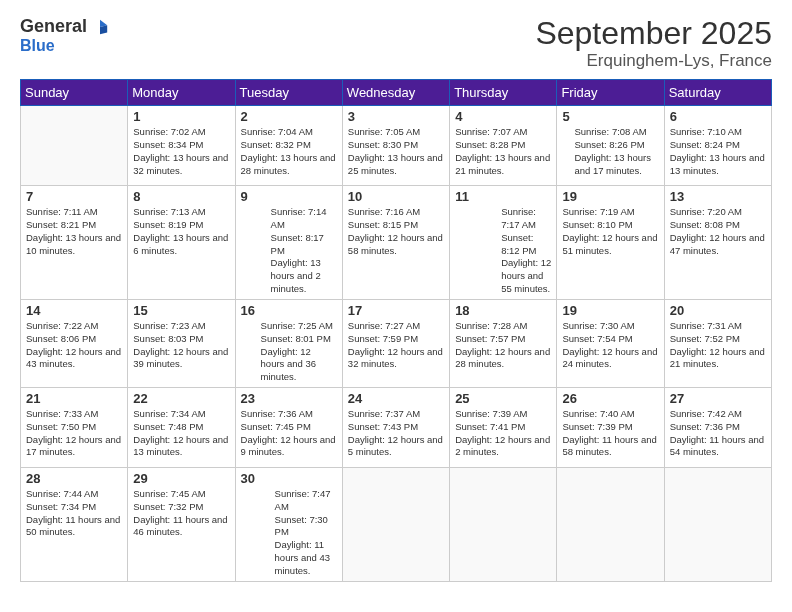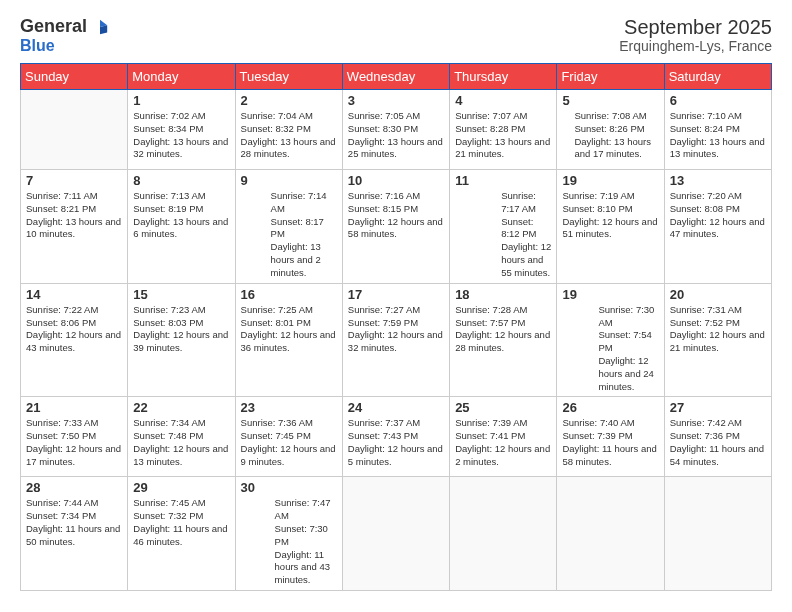--- a/index.html
+++ b/index.html
@@ -44,36 +44,36 @@
     }
     .logo-icon {
       width: 18px;
       height: 18px;
       margin-left: 2px;
     }
     .title-block {
       text-align: right;
     }
     .month-title {
-      font-size: 20px;
+      font-size: 32px;
       font-weight: normal;
       color: #333;
       line-height: 1.1;
     }
     .location-title {
-      font-size: 14px;
+      font-size: 17px;
       color: #555;
     }
     .calendar {
       width: 100%;
       border-collapse: collapse;
       border: 1px solid #ccc;
     }
     .calendar th {
-      background: #ef4444;
+      background: #4c1d95;
       color: #fff;
       font-size: 13px;
       font-weight: normal;
       padding: 5px 4px;
       text-align: left;
       border: 1px solid #1a5db9;
     }
     .calendar td {
       border: 1px solid #ccc;
       vertical-align: top;
@@ -228,39 +228,39 @@
 Daylight: 12 hours and 43 minutes.</div>
           </td>
           <td>
             <div class="day-number">15</div>
             <div class="day-info" style="white-space: pre-line;">Sunrise: 7:23 AM
 Sunset: 8:03 PM
 Daylight: 12 hours and 39 minutes.</div>
           </td>
           <td>
             <div class="day-number">16</div>
-            <div class="day-info" style="white-space: pre-line;">Sunrise: 7:25 AM
+            <div class="day-info" style="white-space: pre-line; margin-left: 20px;">Sunrise: 7:25 AM
 Sunset: 8:01 PM
 Daylight: 12 hours and 36 minutes.</div>
           </td>
           <td>
             <div class="day-number">17</div>
             <div class="day-info" style="white-space: pre-line;">Sunrise: 7:27 AM
 Sunset: 7:59 PM
 Daylight: 12 hours and 32 minutes.</div>
           </td>
           <td>
             <div class="day-number">18</div>
             <div class="day-info" style="white-space: pre-line;">Sunrise: 7:28 AM
 Sunset: 7:57 PM
 Daylight: 12 hours and 28 minutes.</div>
           </td>
           <td>
             <div class="day-number">19</div>
-            <div class="day-info" style="white-space: pre-line; margin-left: 36px;">Sunrise: 7:30 AM
+            <div class="day-info" style="white-space: pre-line;">Sunrise: 7:30 AM
 Sunset: 7:54 PM
 Daylight: 12 hours and 24 minutes.</div>
           </td>
           <td>
             <div class="day-number">20</div>
             <div class="day-info" style="white-space: pre-line;">Sunrise: 7:31 AM
 Sunset: 7:52 PM
 Daylight: 12 hours and 21 minutes.</div>
           </td>
         </tr>

